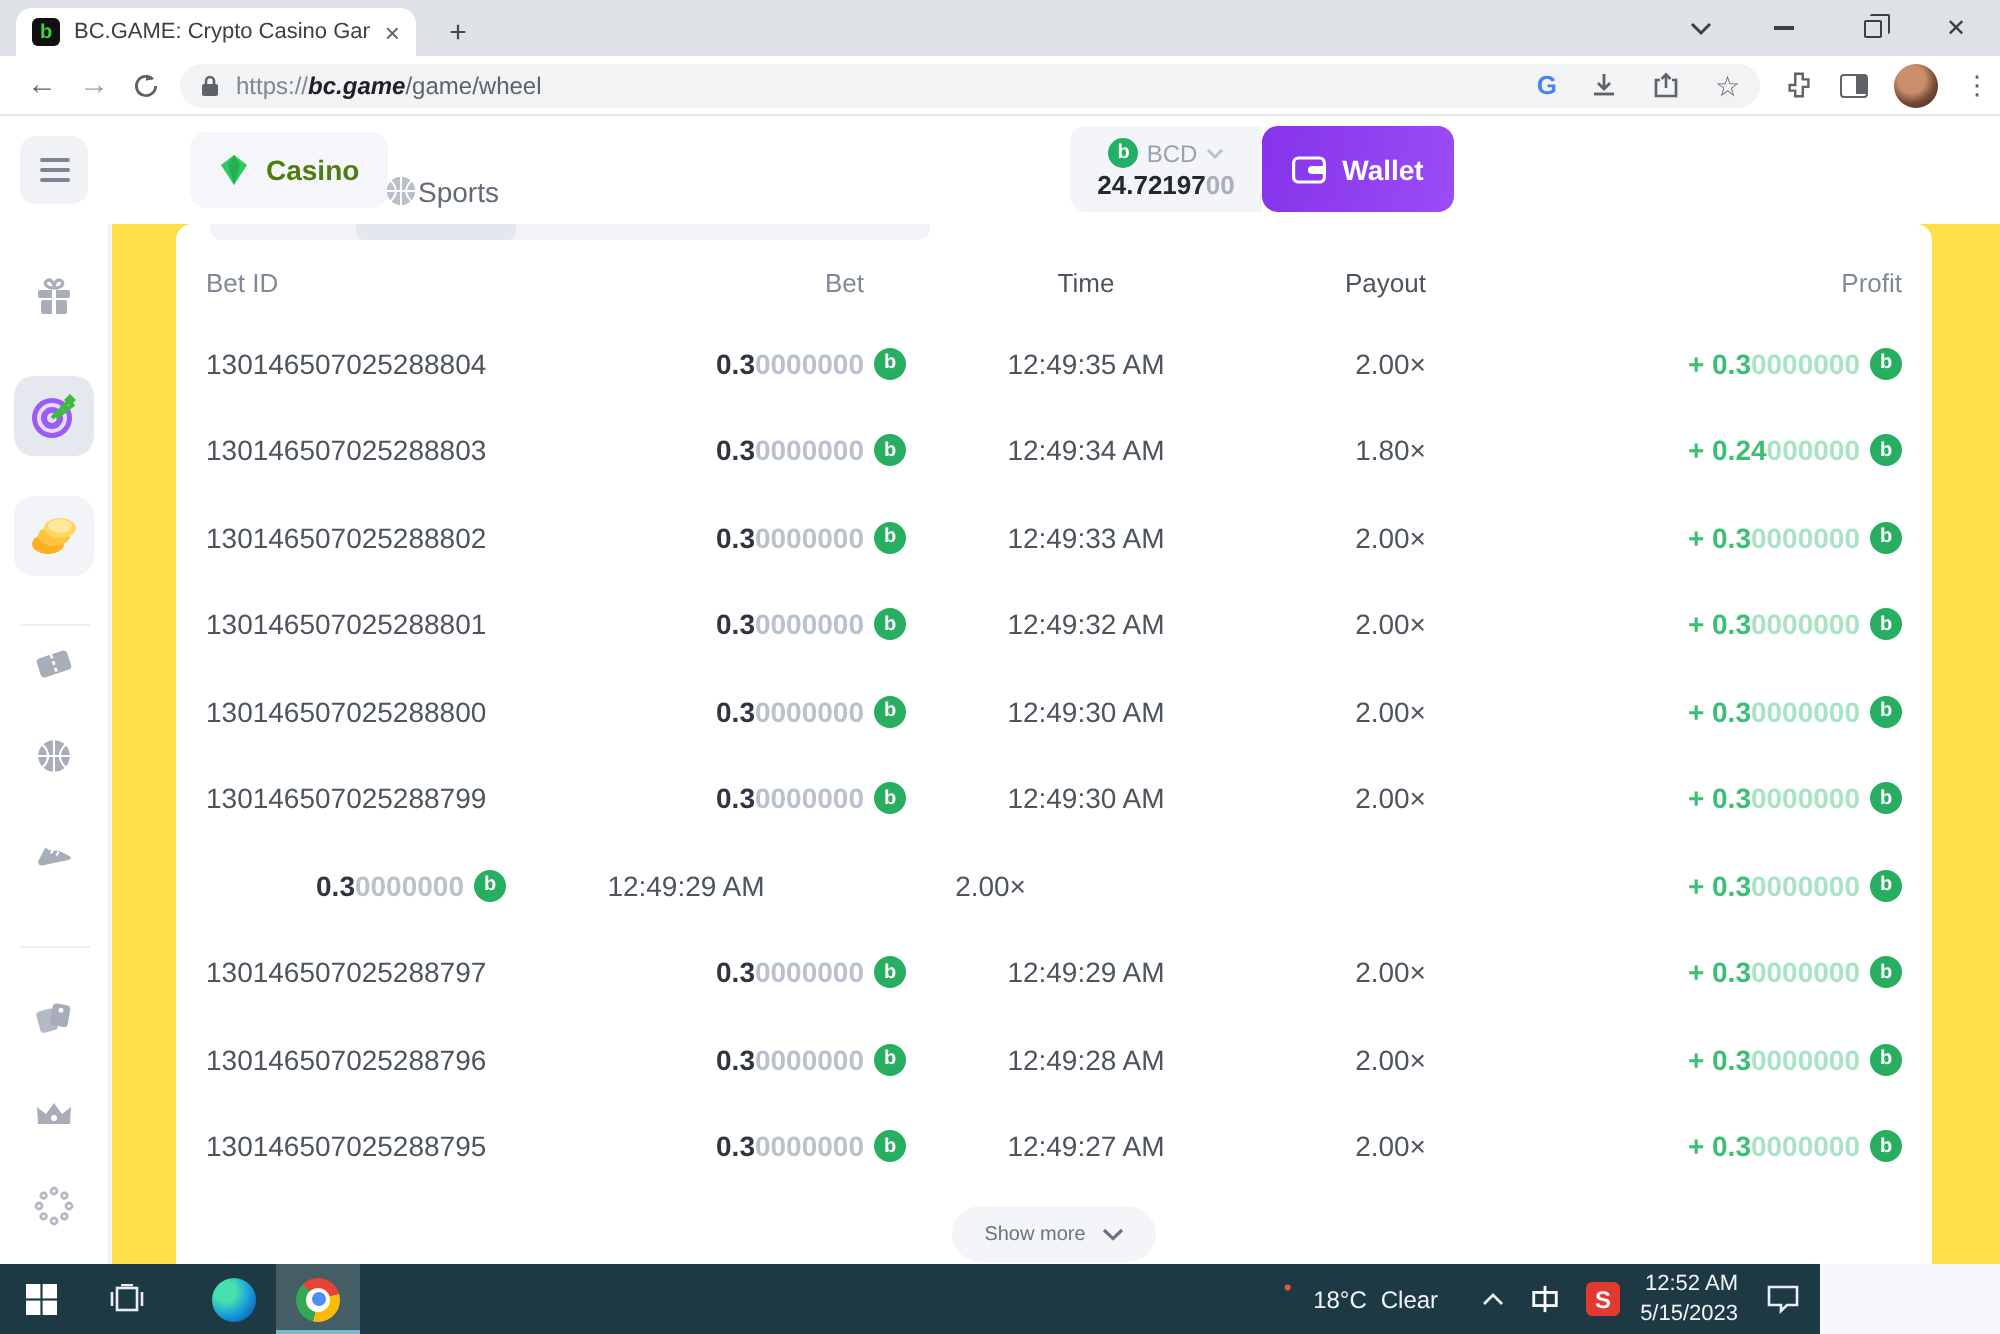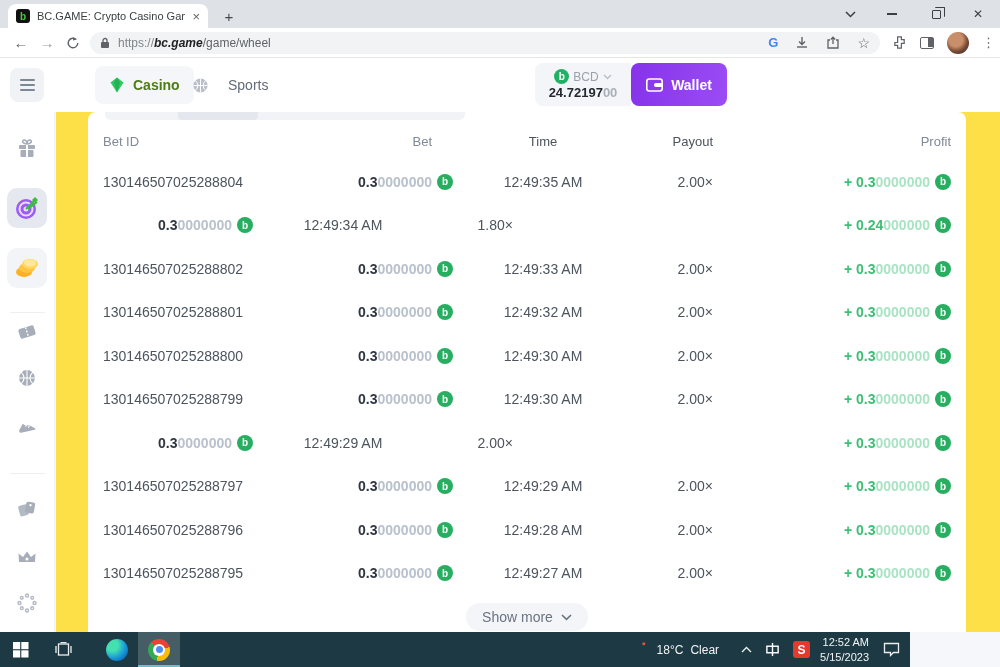--- a/index.html
+++ b/index.html
@@ -46,21 +46,21 @@
   .sidepanel:after { content:""; position:absolute; right:0; top:0; width:5px; height:9px; background:#5f6368; }
 
   
   .site-header { position:absolute; top:58px; left:0; width:1000px; height:54px; background:#fff; }
   .hamburger { position:absolute; left:10px; top:10px; width:34px; height:34px; background:#f1f2f6;
                border-radius:8px; display:flex; flex-direction:column; align-items:center; justify-content:center; gap:3px; }
   .hamburger i { display:block; width:15px; height:2px; background:#7d8694; border-radius:1px; }
   .nav-casino { position:absolute; left:95px; top:8px; height:38px; padding:0 14px; background:#f5f6f9;
                 border-radius:8px; display:flex; align-items:center; gap:8px; }
   .nav-casino span { font-size:14px; font-weight:bold; color:#4d7c0f; }
-  .nav-sports { position:absolute; left:192px; top:8px; height:38px; display:flex; align-items:center; gap:19px; }
+  .nav-sports { position:absolute; left:192px; top:8px; height:38px; display:flex; align-items:flex-end; gap:0; }
   .nav-sports span { font-size:14px; color:#626b77; }
   .cur-chip { position:absolute; left:535px; top:5px; width:96px; height:43px; background:#f4f5f8;
               border-radius:8px 0 0 8px; display:flex; flex-direction:column; justify-content:center;
               align-items:center; gap:1px; }
   .cur-top { display:flex; align-items:center; gap:4px; }
   .cur-code { font-size:12px; color:#99a1ac; }
   .coin { width:15px; height:15px; border-radius:50%; background:#21b066; color:#fff; font-size:10px;
           font-weight:bold; display:flex; align-items:center; justify-content:center; }
   .balance { font-size:13px; font-weight:bold; color:#23292f; }
   .balance .dim { color:#a8b0ba; }
@@ -102,21 +102,21 @@
   .c-payout { flex:0 0 80px; text-align:right; color:#4c545e; }
   .c-profit { flex:1; display:flex; justify-content:flex-end; align-items:center; gap:5px; }
   .amt { font-weight:bold; color:#2f3640; }
   .amt .dim { color:#b9c1cc; }
   .profit-amt { font-weight:bold; color:#3bbf74; }
   .profit-amt .dim { color:#a8e4c3; }
   .row-coin { width:16px; height:16px; border-radius:50%; background:#27ae60; color:#fff; font-size:10px;
               font-weight:bold; display:flex; align-items:center; justify-content:center; }
   .showmore-wrap { display:flex; justify-content:center; margin-top:8px; }
   .showmore { border:none; background:#f4f5f8; border-radius:16px; height:28px; padding:0 16px;
-              font-size:14px; color:#6a7380; display:flex; align-items:center; gap:8px;
+              font-size:10px; color:#6a7380; display:flex; align-items:center; gap:8px;
               font-family:"Liberation Sans",sans-serif; }
 
   
   .taskbar { position:absolute; left:0; top:632px; width:910px; height:35px; background:#1d3a44;
              display:flex; align-items:center; color:#f2f4f4; }
   .tb-btn { width:42px; height:35px; display:flex; align-items:center; justify-content:center; }
   .tb-btn.chrome-active { background:rgba(255,255,255,.18); box-shadow:inset 0 -2px 0 #76b9c8; }
   .edge-ico { width:22px; height:22px; border-radius:50%;
               background:radial-gradient(circle at 30% 30%, #45e0b0 0 25%, #1a9fd8 55%, #0b62b8 85%); }
   .chrome-ico { width:22px; height:22px; border-radius:50%; position:relative;
@@ -373,20 +373,21 @@
       </div>
       <div class="c-time">12:49:35 AM</div>
       <div class="c-payout">2.00×</div>
       <div class="c-profit">
         <span class="profit-amt"><span>+ 0.3</span><span class="dim">0000000</span></span>
         <span class="row-coin">b</span>
       </div>
     </div>
 
     <div class="trow">
+      <div class="c-betid">130146507025288803</div>
       <div class="c-bet">
         <span class="amt"><span>0.3</span><span class="dim">0000000</span></span>
         <span class="row-coin">b</span>
       </div>
       <div class="c-time">12:49:34 AM</div>
       <div class="c-payout">1.80×</div>
       <div class="c-profit">
         <span class="profit-amt"><span>+ 0.24</span><span class="dim">000000</span></span>
         <span class="row-coin">b</span>
       </div>

